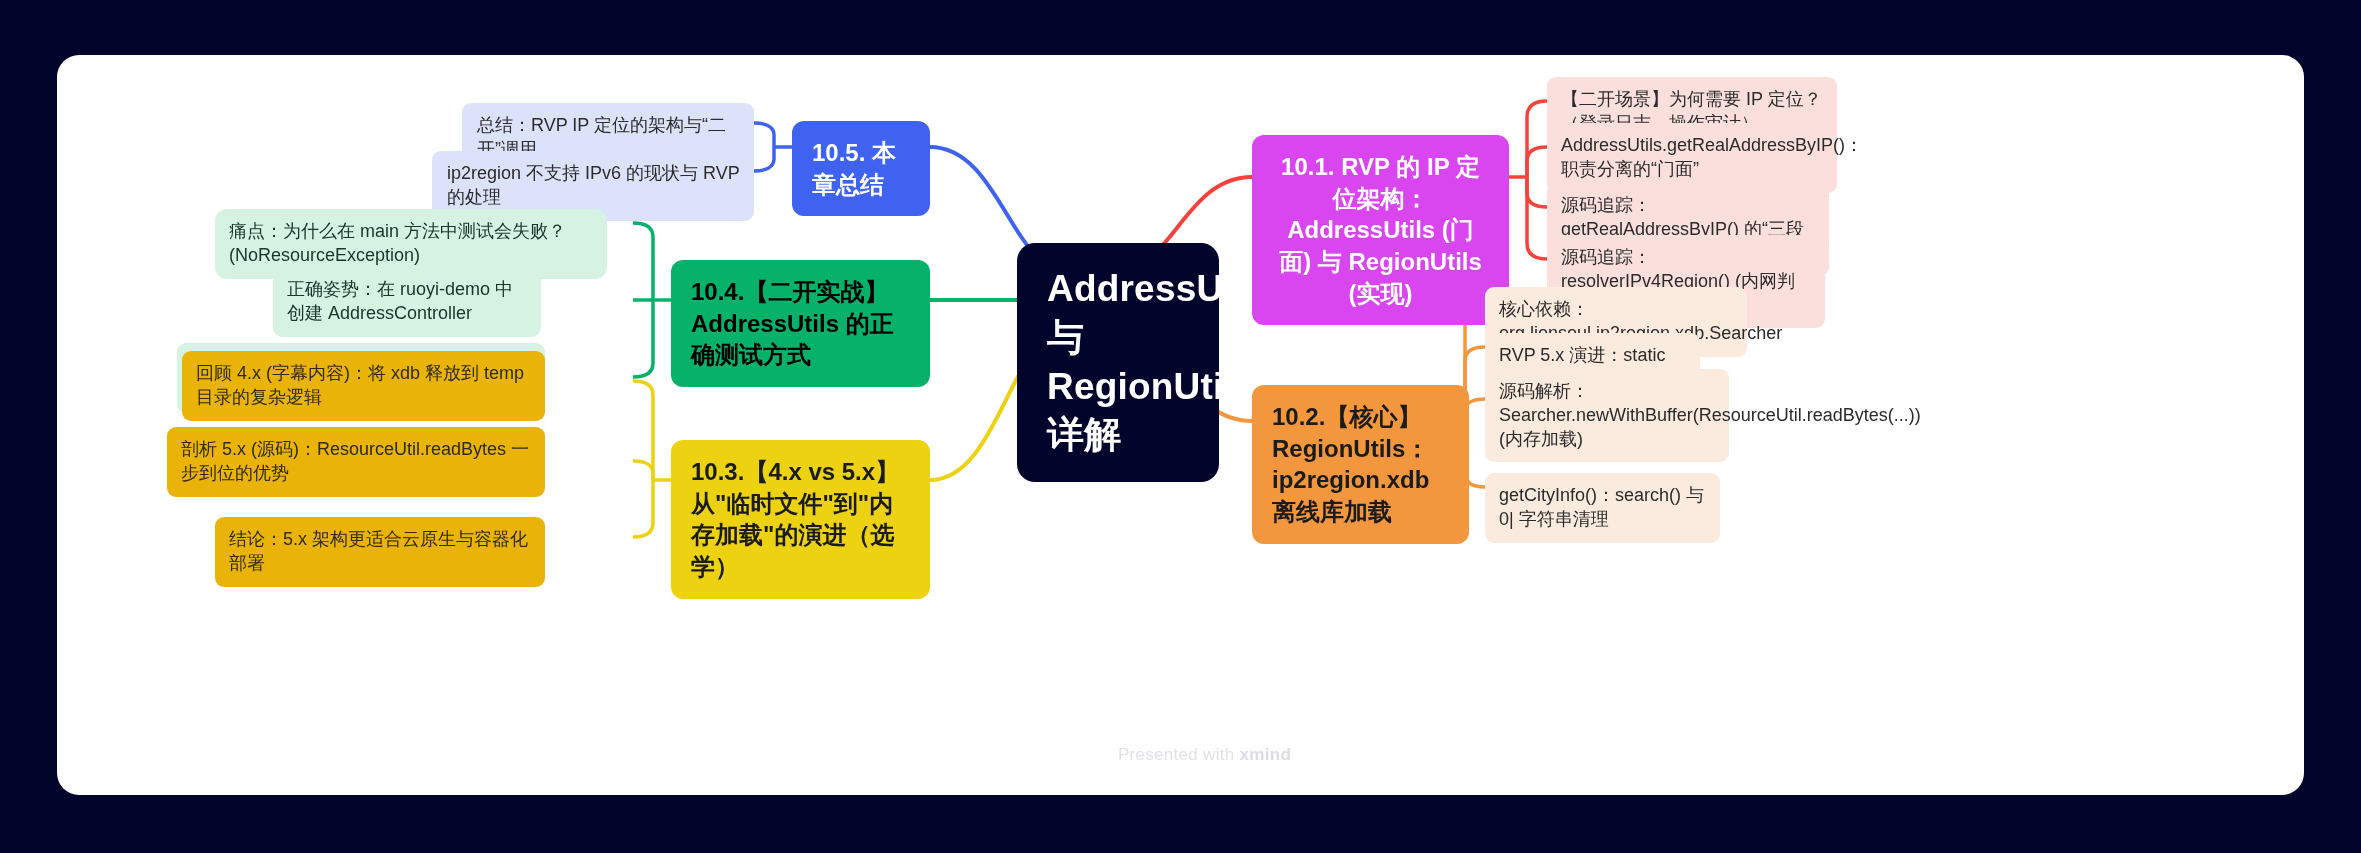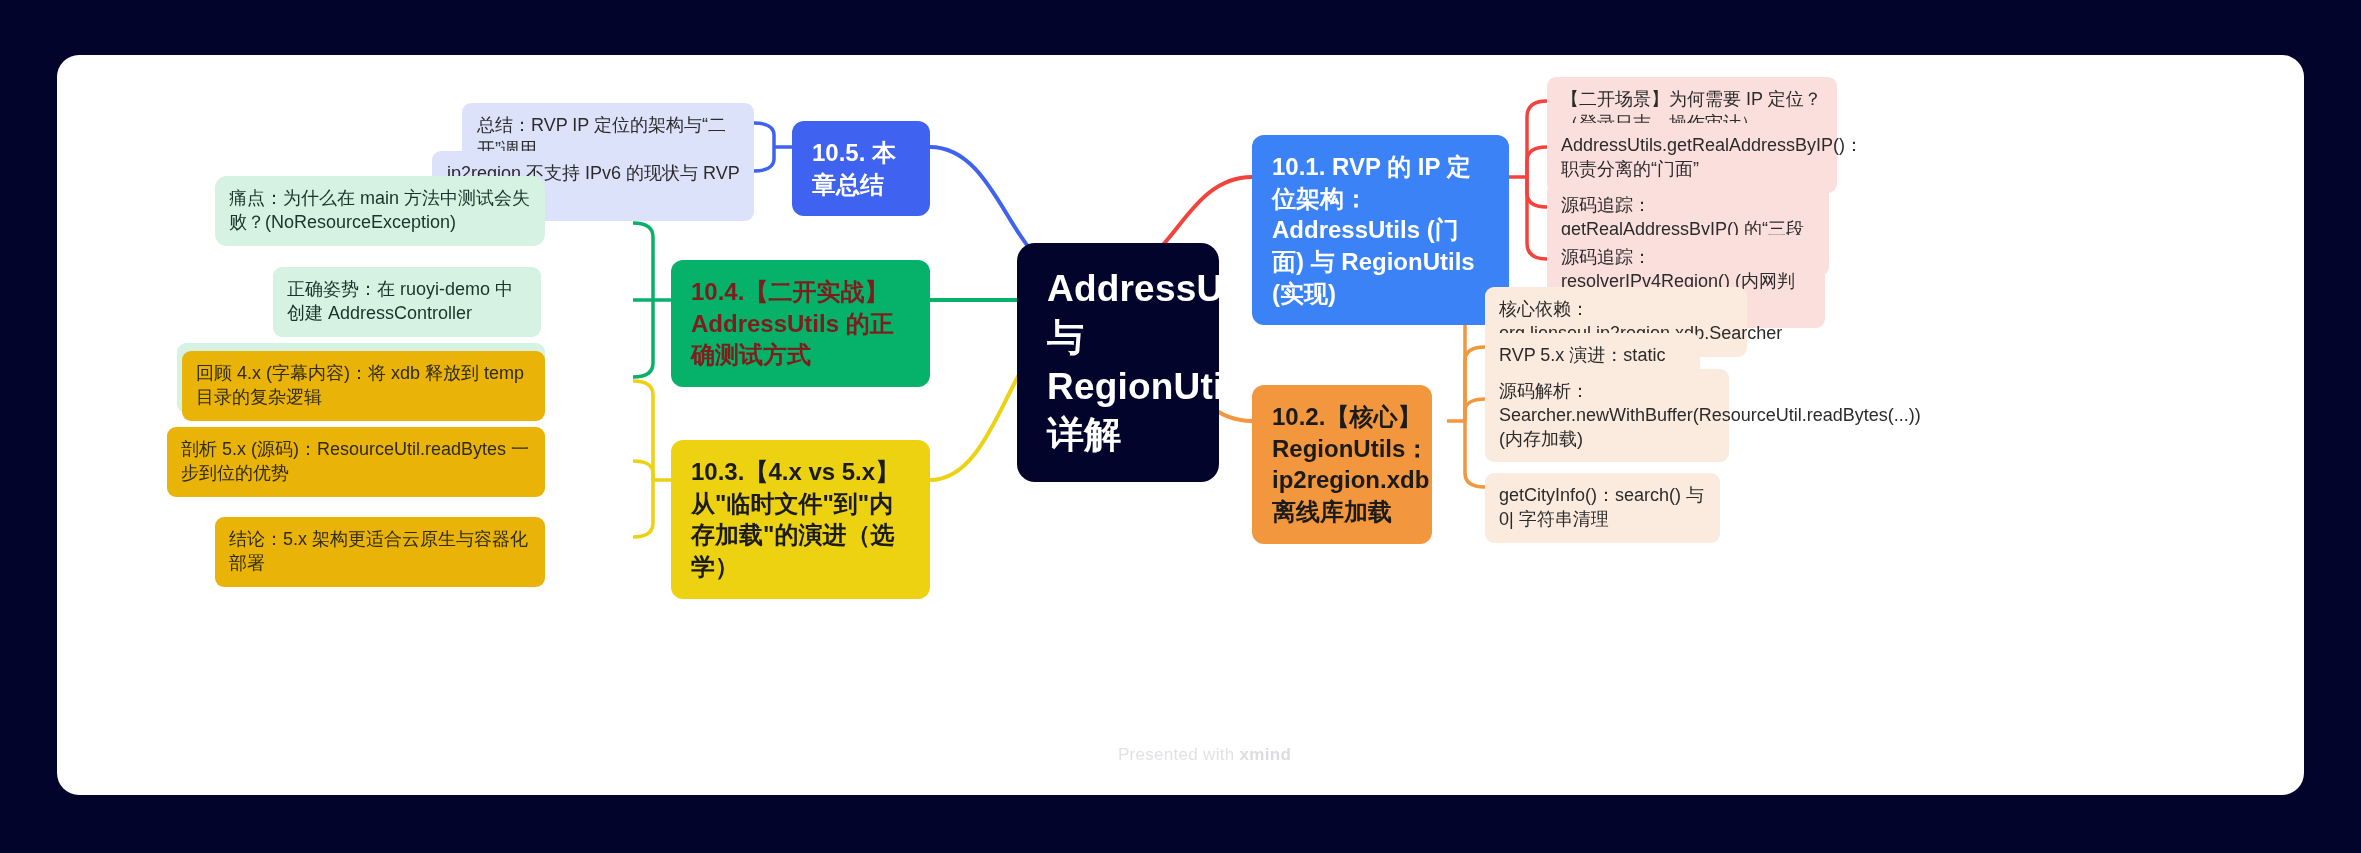--- a/index.html
+++ b/index.html
@@ -43,24 +43,24 @@
     letter-spacing: .2px;
   }
 
   
   .main {
     font-size: 24px;
     font-weight: 700;
     padding: 16px 20px;
     border-radius: 12px;
   }
-  .main.red    { background: #3b82f6; color: #ffffff; }
+  .main.red    { background: #d946ef; color: #ffffff; text-align: center; }
   .main.orange { background: #f2973e; color: #1b1b1b; }
   .main.blue   { background: #3f62f0; color: #ffffff; }
-  .main.green  { background: #06b169; color: #7f1d1d; }
+  .main.green  { background: #06b169; color: #000000; }
   .main.yellow { background: #ecd211; color: #1b1b1b; }
 
   
   .leaf {
     font-size: 18px;
     font-weight: 400;
     padding: 11px 14px;
     border-radius: 9px;
   }
   .leaf.red    { background: #fadfdd; color: #2b2b2b; }
@@ -141,21 +141,21 @@
     <div class="node leaf red" style="left:1490px; top:68px; width:290px;">
       <span>AddressUtils.getRealAddressByIP()：职责分离的“门面”</span>
     </div>
     <div class="node leaf red" style="left:1490px; top:128px; width:282px;">
       <span>源码追踪：getRealAddressByIP() 的“三段论”（IPv4 -&gt; IPv6 -&gt; 未知）</span>
     </div>
     <div class="node leaf red" style="left:1490px; top:180px; width:278px;">
       <span>源码追踪：resolverIPv4Region() (内网判断 NetUtils.isInnerIP)</span>
     </div>
 
-    <div class="node main orange" style="left:1195px; top:330px; width:180px;">
+    <div class="node main orange" style="left:1195px; top:330px; width:217px;">
       <span>10.2.【核心】RegionUtils：ip2region.xdb 离线库加载</span>
     </div>
     <div class="node leaf orange" style="left:1428px; top:232px; width:262px;">
       <span>核心依赖：org.lionsoul.ip2region.xdb.Searcher</span>
     </div>
     <div class="node leaf orange" style="left:1428px; top:278px; width:215px;">
       <span>RVP 5.x 演进：static 静态代码块加载</span>
     </div>
     <div class="node leaf orange" style="left:1428px; top:314px; width:244px;">
       <span>源码解析：Searcher.newWithBuffer(ResourceUtil.readBytes(...)) (内存加载)</span>
@@ -170,21 +170,21 @@
     <div class="node leaf blue" style="left:405px; top:48px; width:292px;">
       <span>总结：RVP IP 定位的架构与“二开”调用</span>
     </div>
     <div class="node leaf blue" style="left:375px; top:96px; width:322px;">
       <span>ip2region 不支持 IPv6 的现状与 RVP 的处理</span>
     </div>
 
     <div class="node main green" style="left:614px; top:205px; width:259px;">
       <span>10.4.【二开实战】AddressUtils 的正确测试方式</span>
     </div>
-    <div class="node leaf green" style="left:158px; top:121px; width:330px;border-radius:12px;">
+    <div class="node leaf green" style="left:158px; top:154px; width:392px;border-radius:12px;">
       <span>痛点：为什么在 main 方法中测试会失败？(NoResourceException)</span>
     </div>
     <div class="node leaf green" style="left:216px; top:212px; width:268px;">
       <span>正确姿势：在 ruoyi-demo 中创建 AddressController</span>
     </div>
     <div class="node leaf green" style="left:120px; top:288px; width:368px;">
       <span>Debug 追踪：验证 AddressUtils -&gt; RegionUtils 的完整调用链路</span>
     </div>
 
     <div class="node main yellow" style="left:614px; top:385px; width:259px;">

